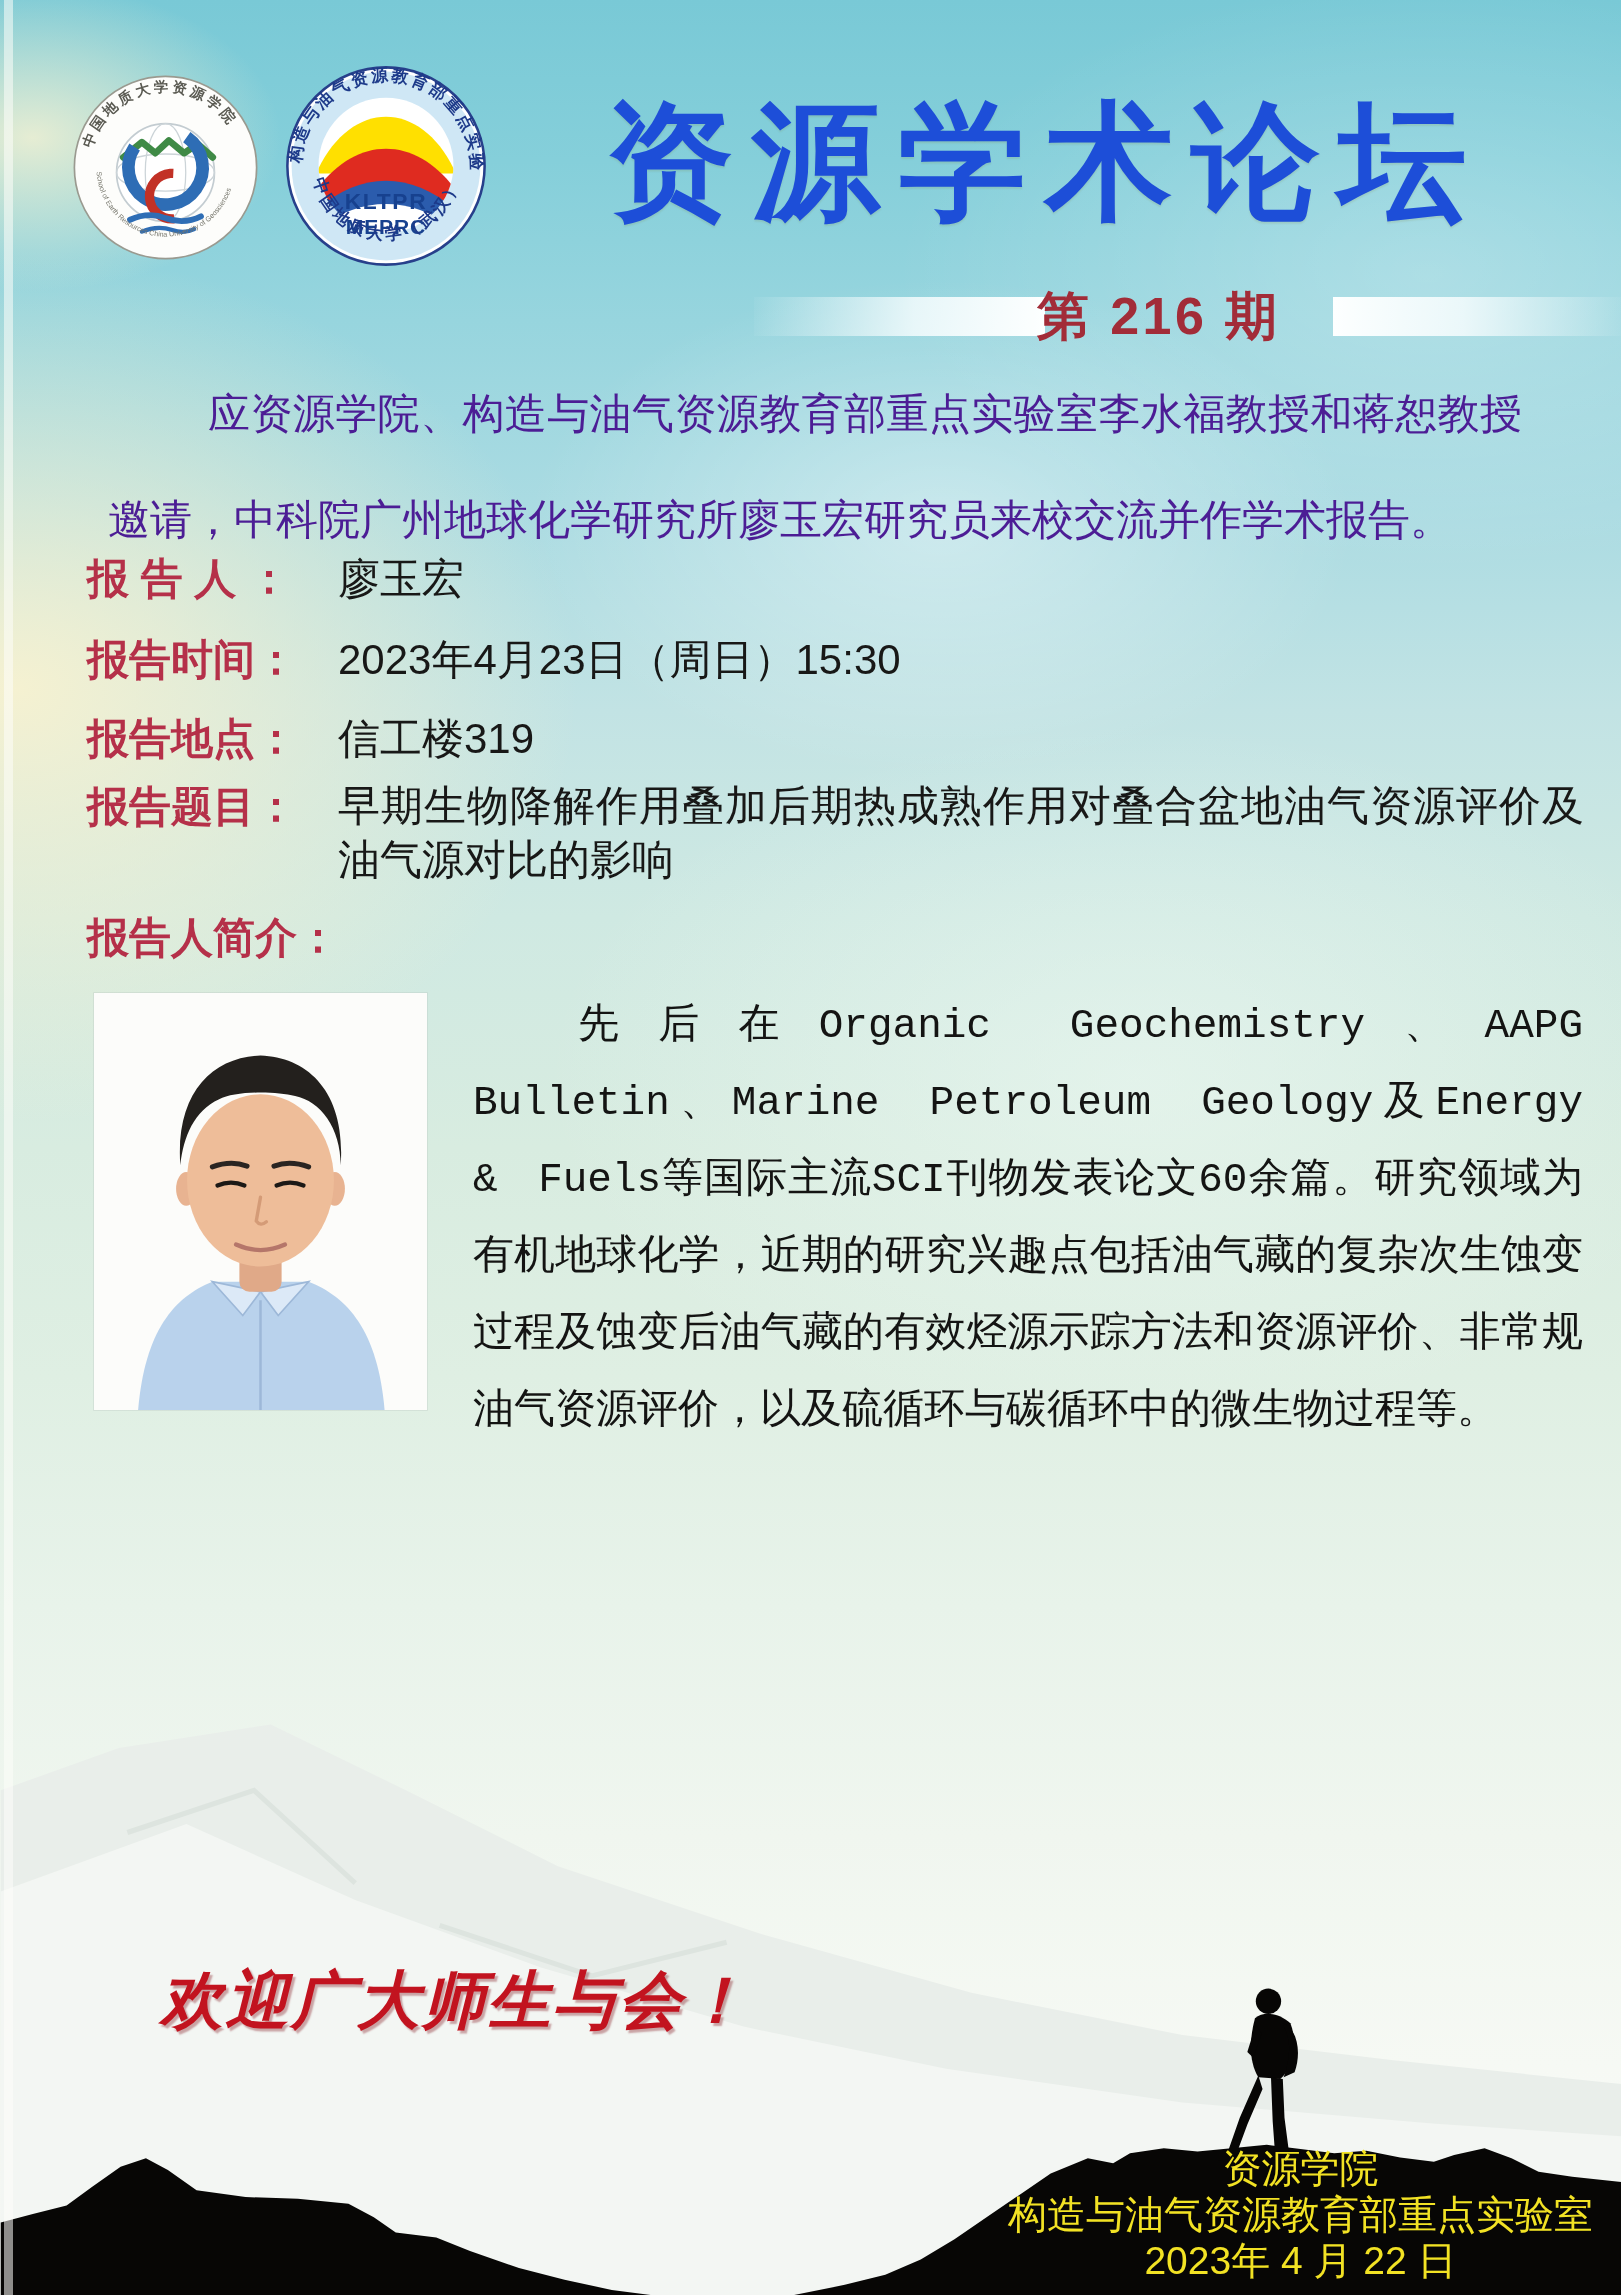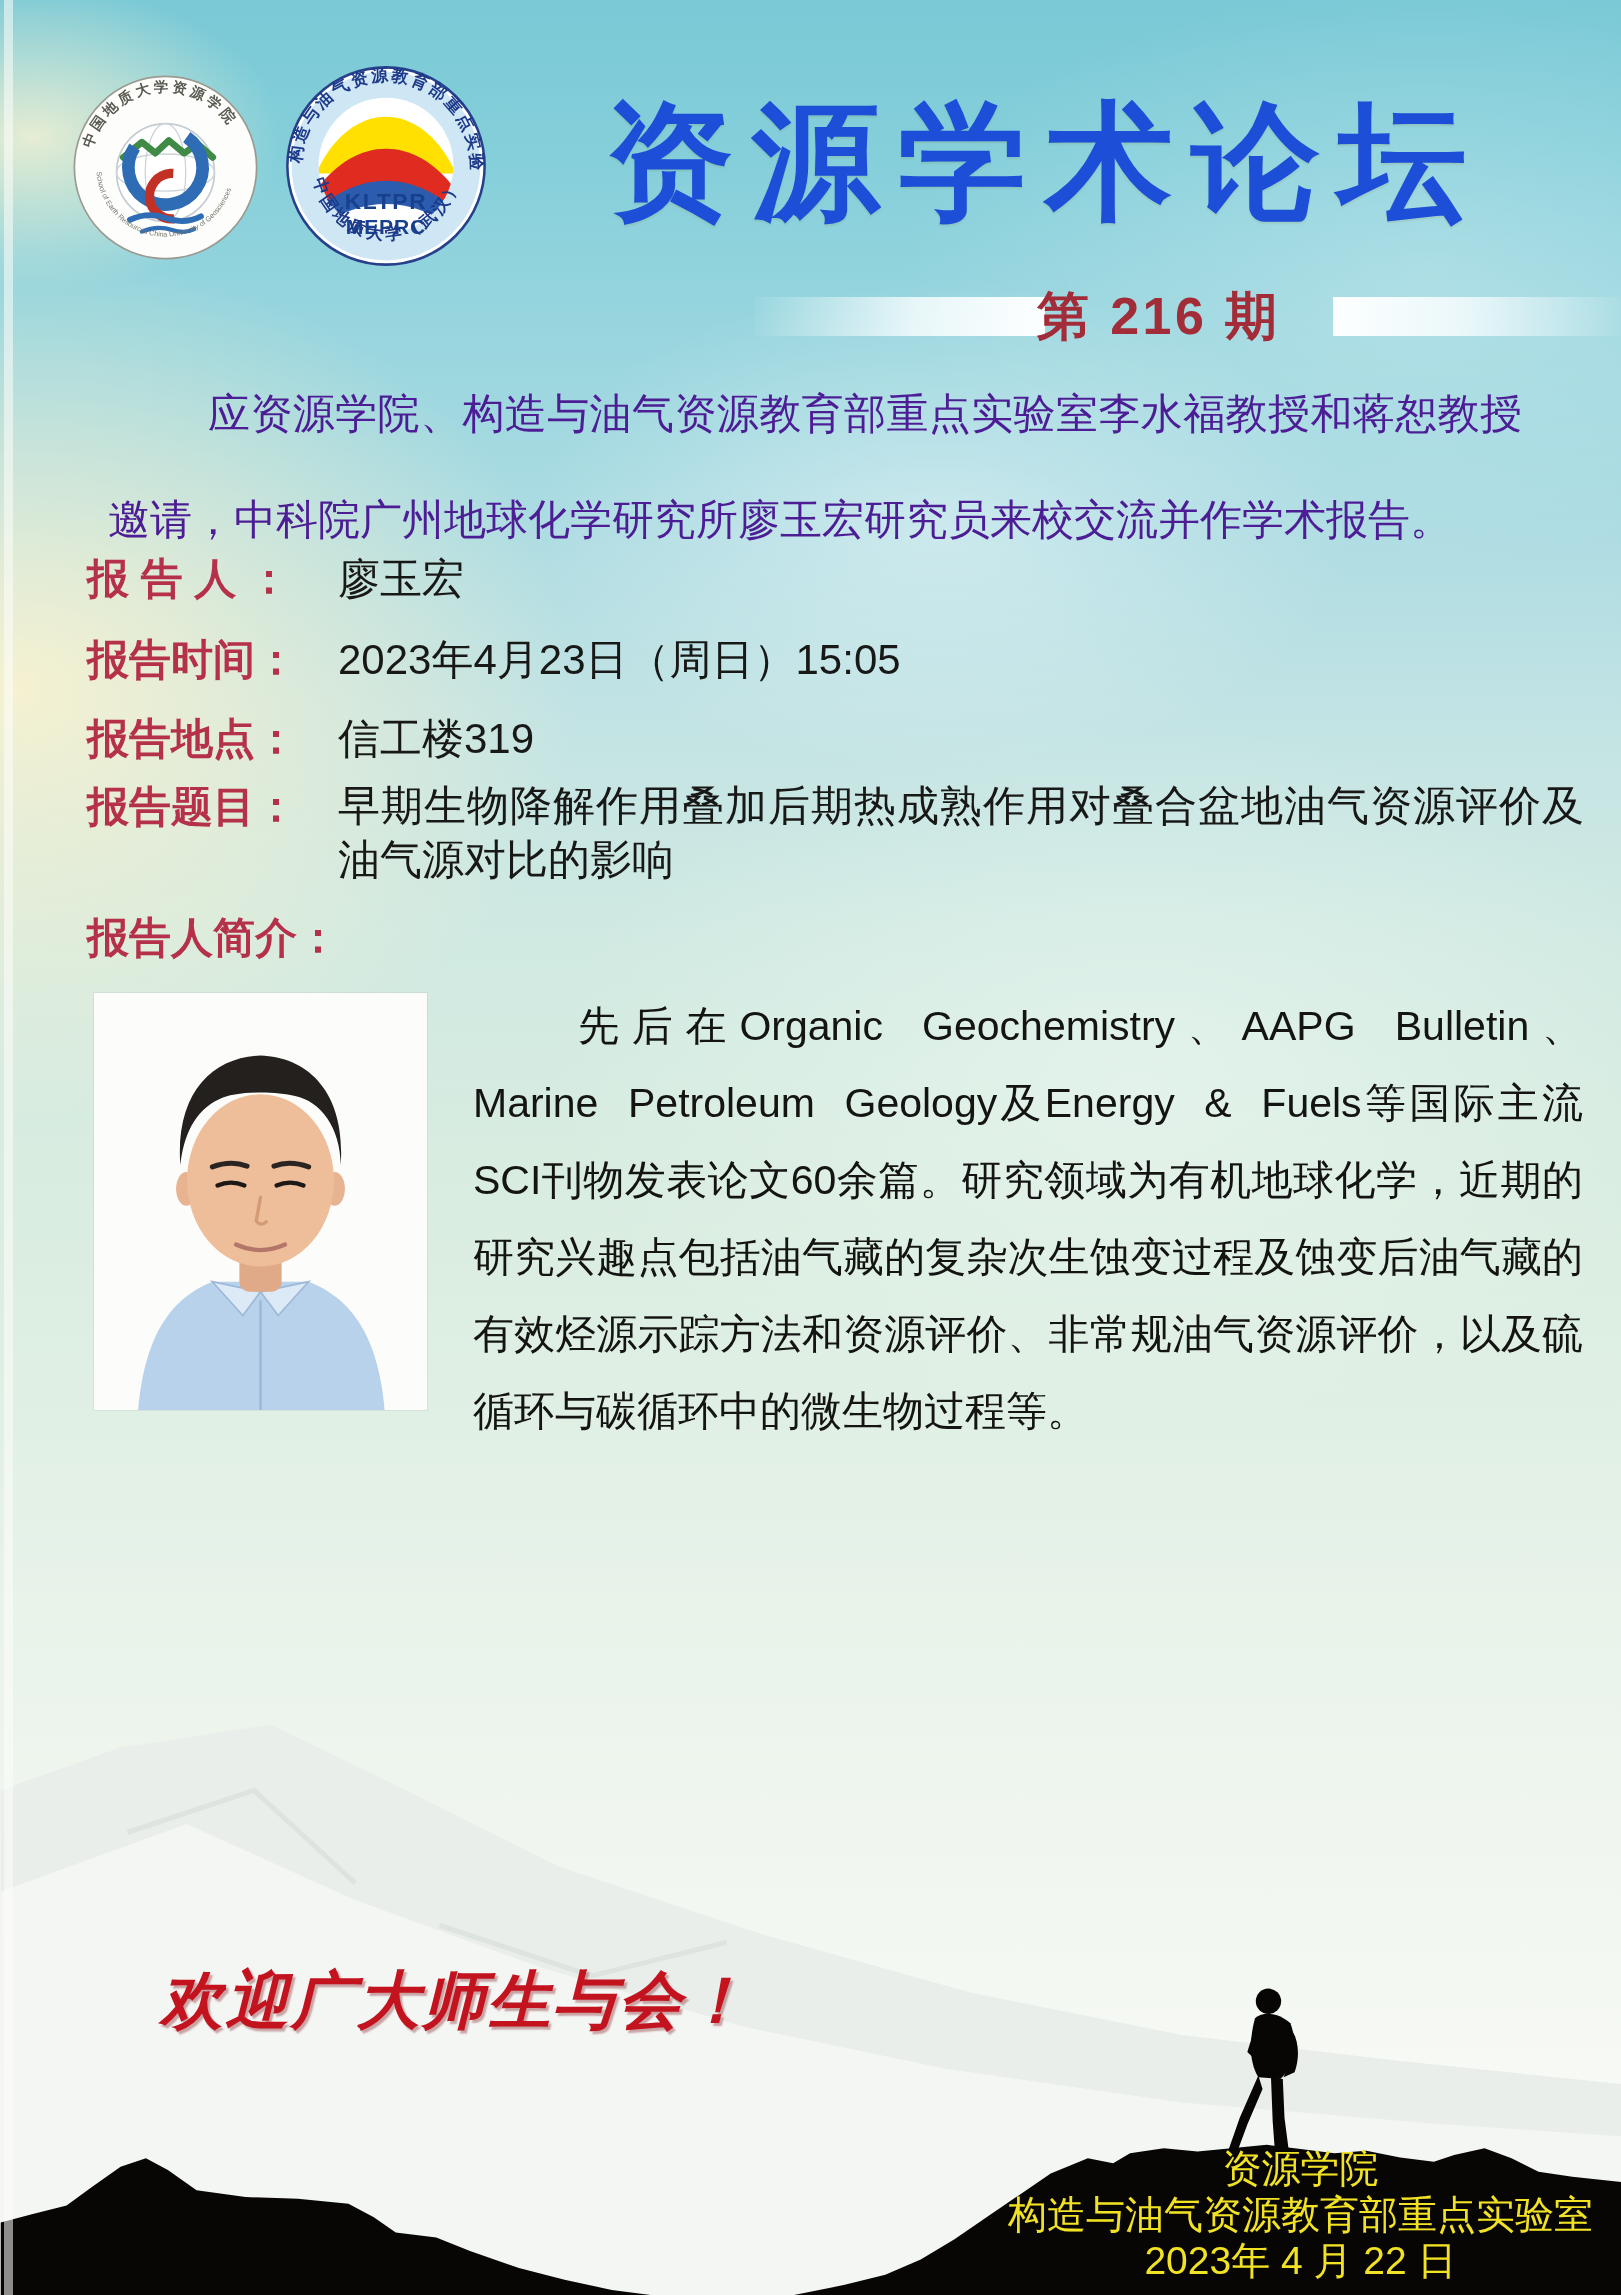--- a/index.html
+++ b/index.html
@@ -57,21 +57,21 @@
   .bio-label{top:910px;}
 
   
   .bio-wrap{left:64px;top:981px;width:1519px;z-index:2;}
   .speaker-photo{
     float:left;width:333px;height:417px;margin:12px 46px 13.5px 30px;
     background:#fcfcfa;box-shadow:0 0 0 0.8px rgba(180,190,185,0.35);
   }
   .bio-p{font-size:41px;line-height:77px;color:#141413;text-align:justify;margin:0;}
   .bio-p1{text-indent:61px;}
-  .bio-p2{text-indent:105px;word-spacing:15px;margin-top:6.8px;}
+  .bio-p2{text-indent:105px;word-spacing:15px;margin-top:6.8px;font-family:Liberation Mono, monospace;}
 
   
   .welcome{
     left:160px;top:1958px;width:895px;z-index:20;
     font-family:"DejaVu Serif", serif;font-style:italic;font-weight:700;
     font-size:63px;letter-spacing:2.5px;color:#c2131f;white-space:nowrap;
     text-shadow:2.5px 3.4px 1.7px rgba(122,9,16,0.35);
   }
 
   
@@ -141,21 +141,21 @@
 <div class="abs issue-bar issue-bar-left"></div>
 <div class="abs issue-bar issue-bar-right"></div>
 <div class="abs issue-text">第 216 期</div>
 
 <div class="abs intro">应资源学院、构造与油气资源教育部重点实验室李水福教授和蒋恕教授邀请，中科院广州地球化学研究所廖玉宏研究员来校交流并作学术报告。</div>
 
 <div class="abs info-label row1">报 告 人 ：</div>
 <div class="abs info-value row1">廖玉宏</div>
 
 <div class="abs info-label row2">报告时间：</div>
-<div class="abs info-value row2">2023年4月23日（周日）15:05</div>
+<div class="abs info-value row2">2023年4月23日（周日）15:30</div>
 
 <div class="abs info-label row3">报告地点：</div>
 <div class="abs info-value row3">信工楼319</div>
 
 <div class="abs info-label row4-label">报告题目：</div>
 <div class="abs info-value row4-value">早期生物降解作用叠加后期热成熟作用对叠合盆地油气资源评价及油气源对比的影响</div>
 
 <div class="abs info-label bio-label">报告人简介：</div>
 
 <div class="abs bio-wrap">

